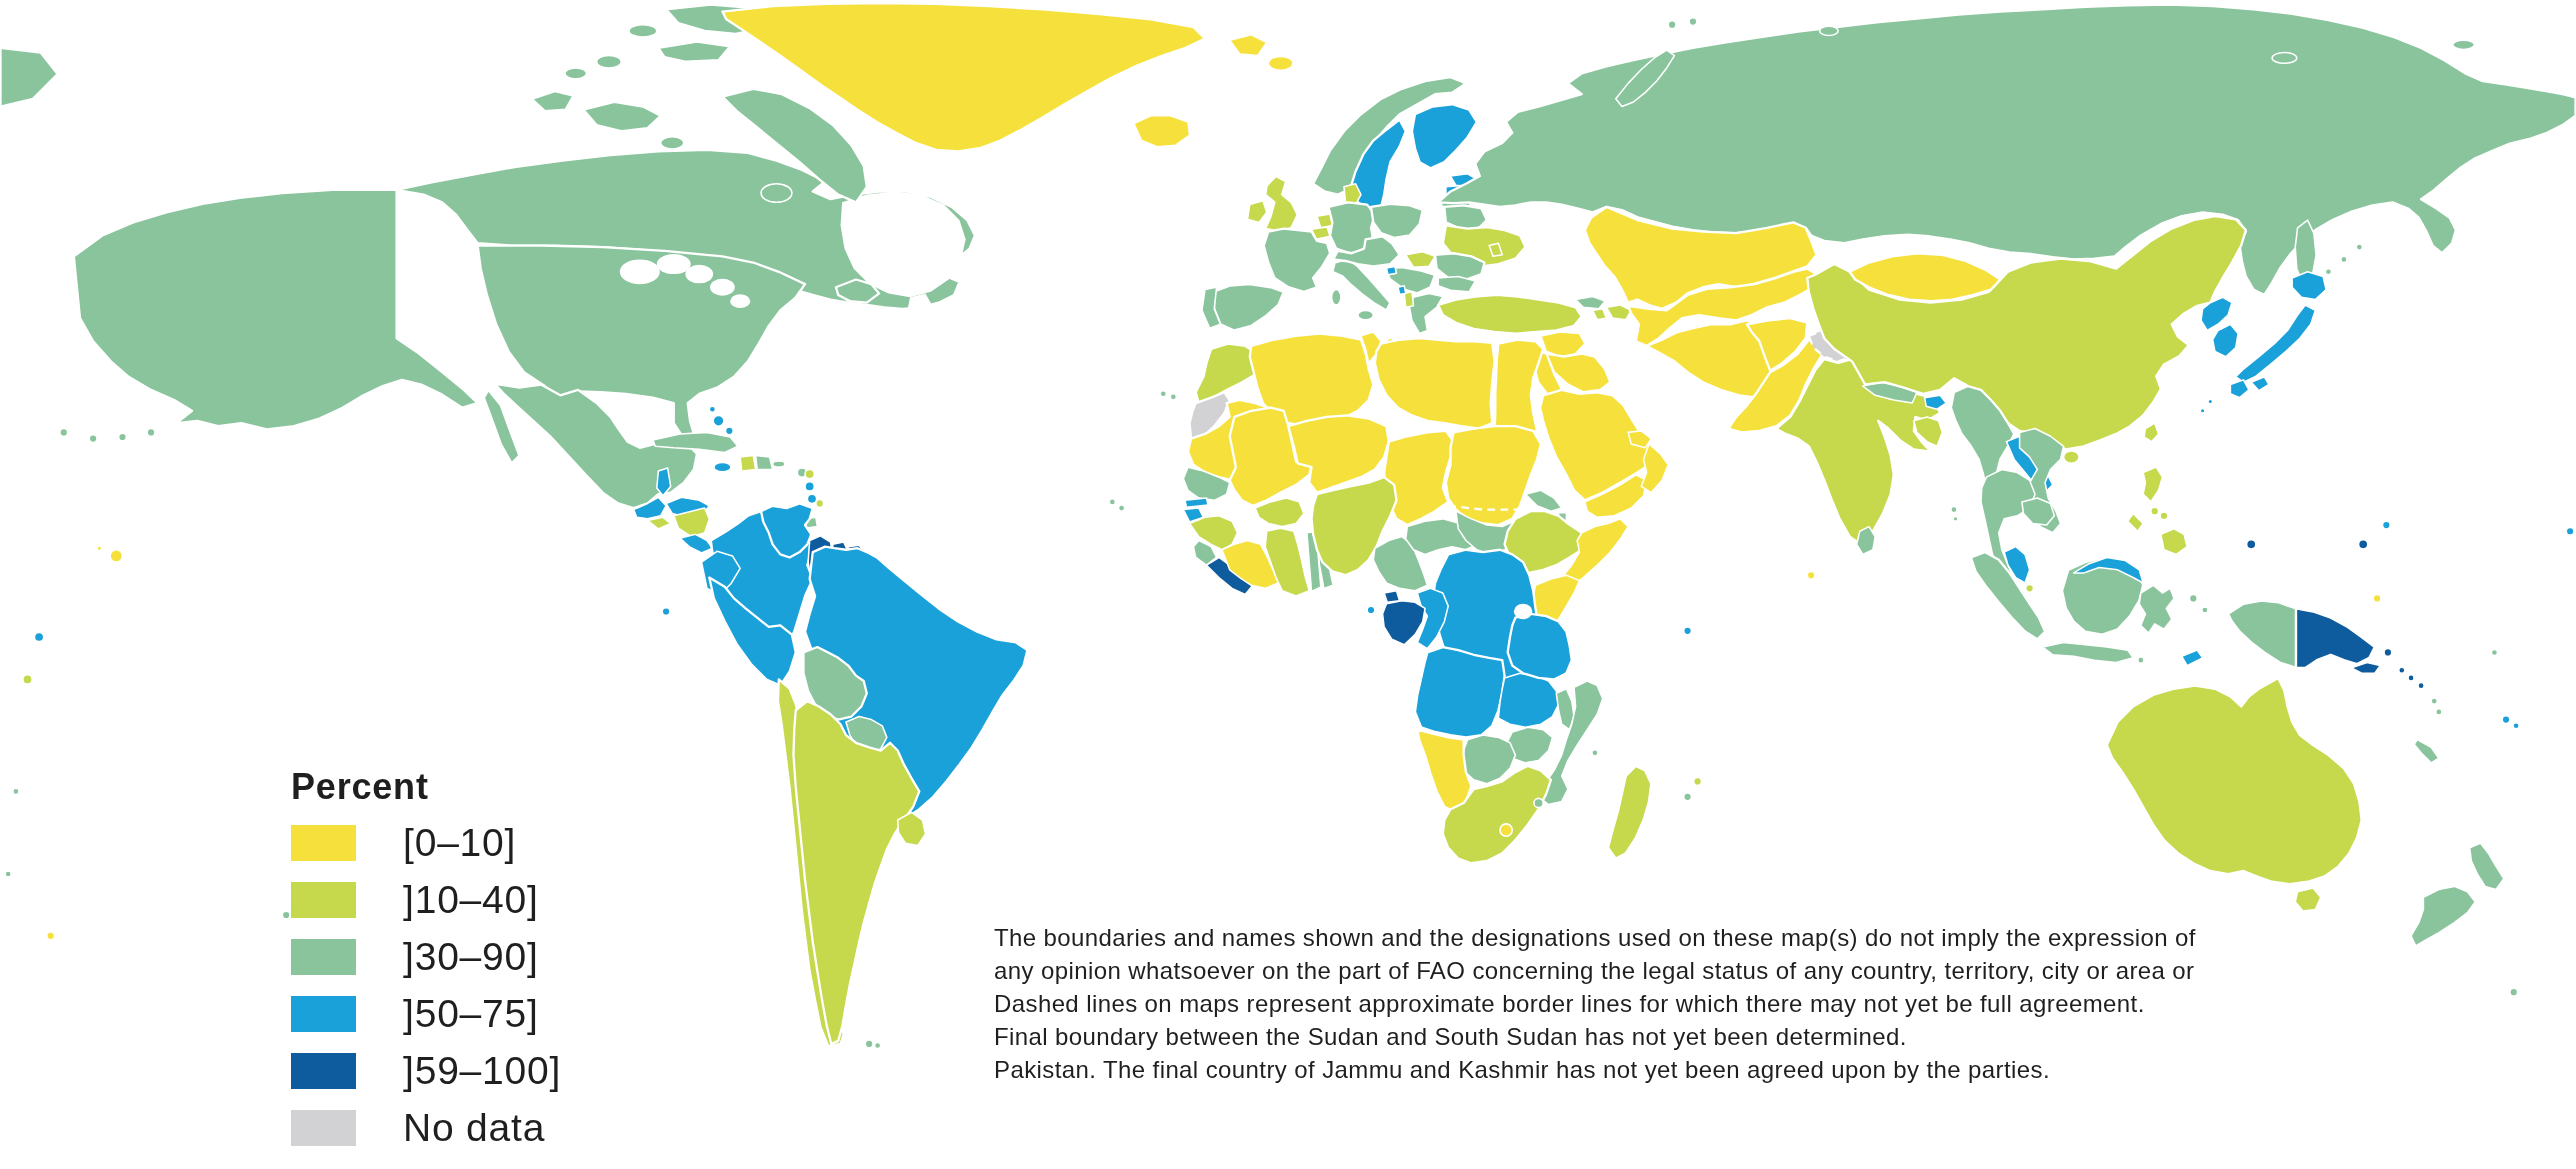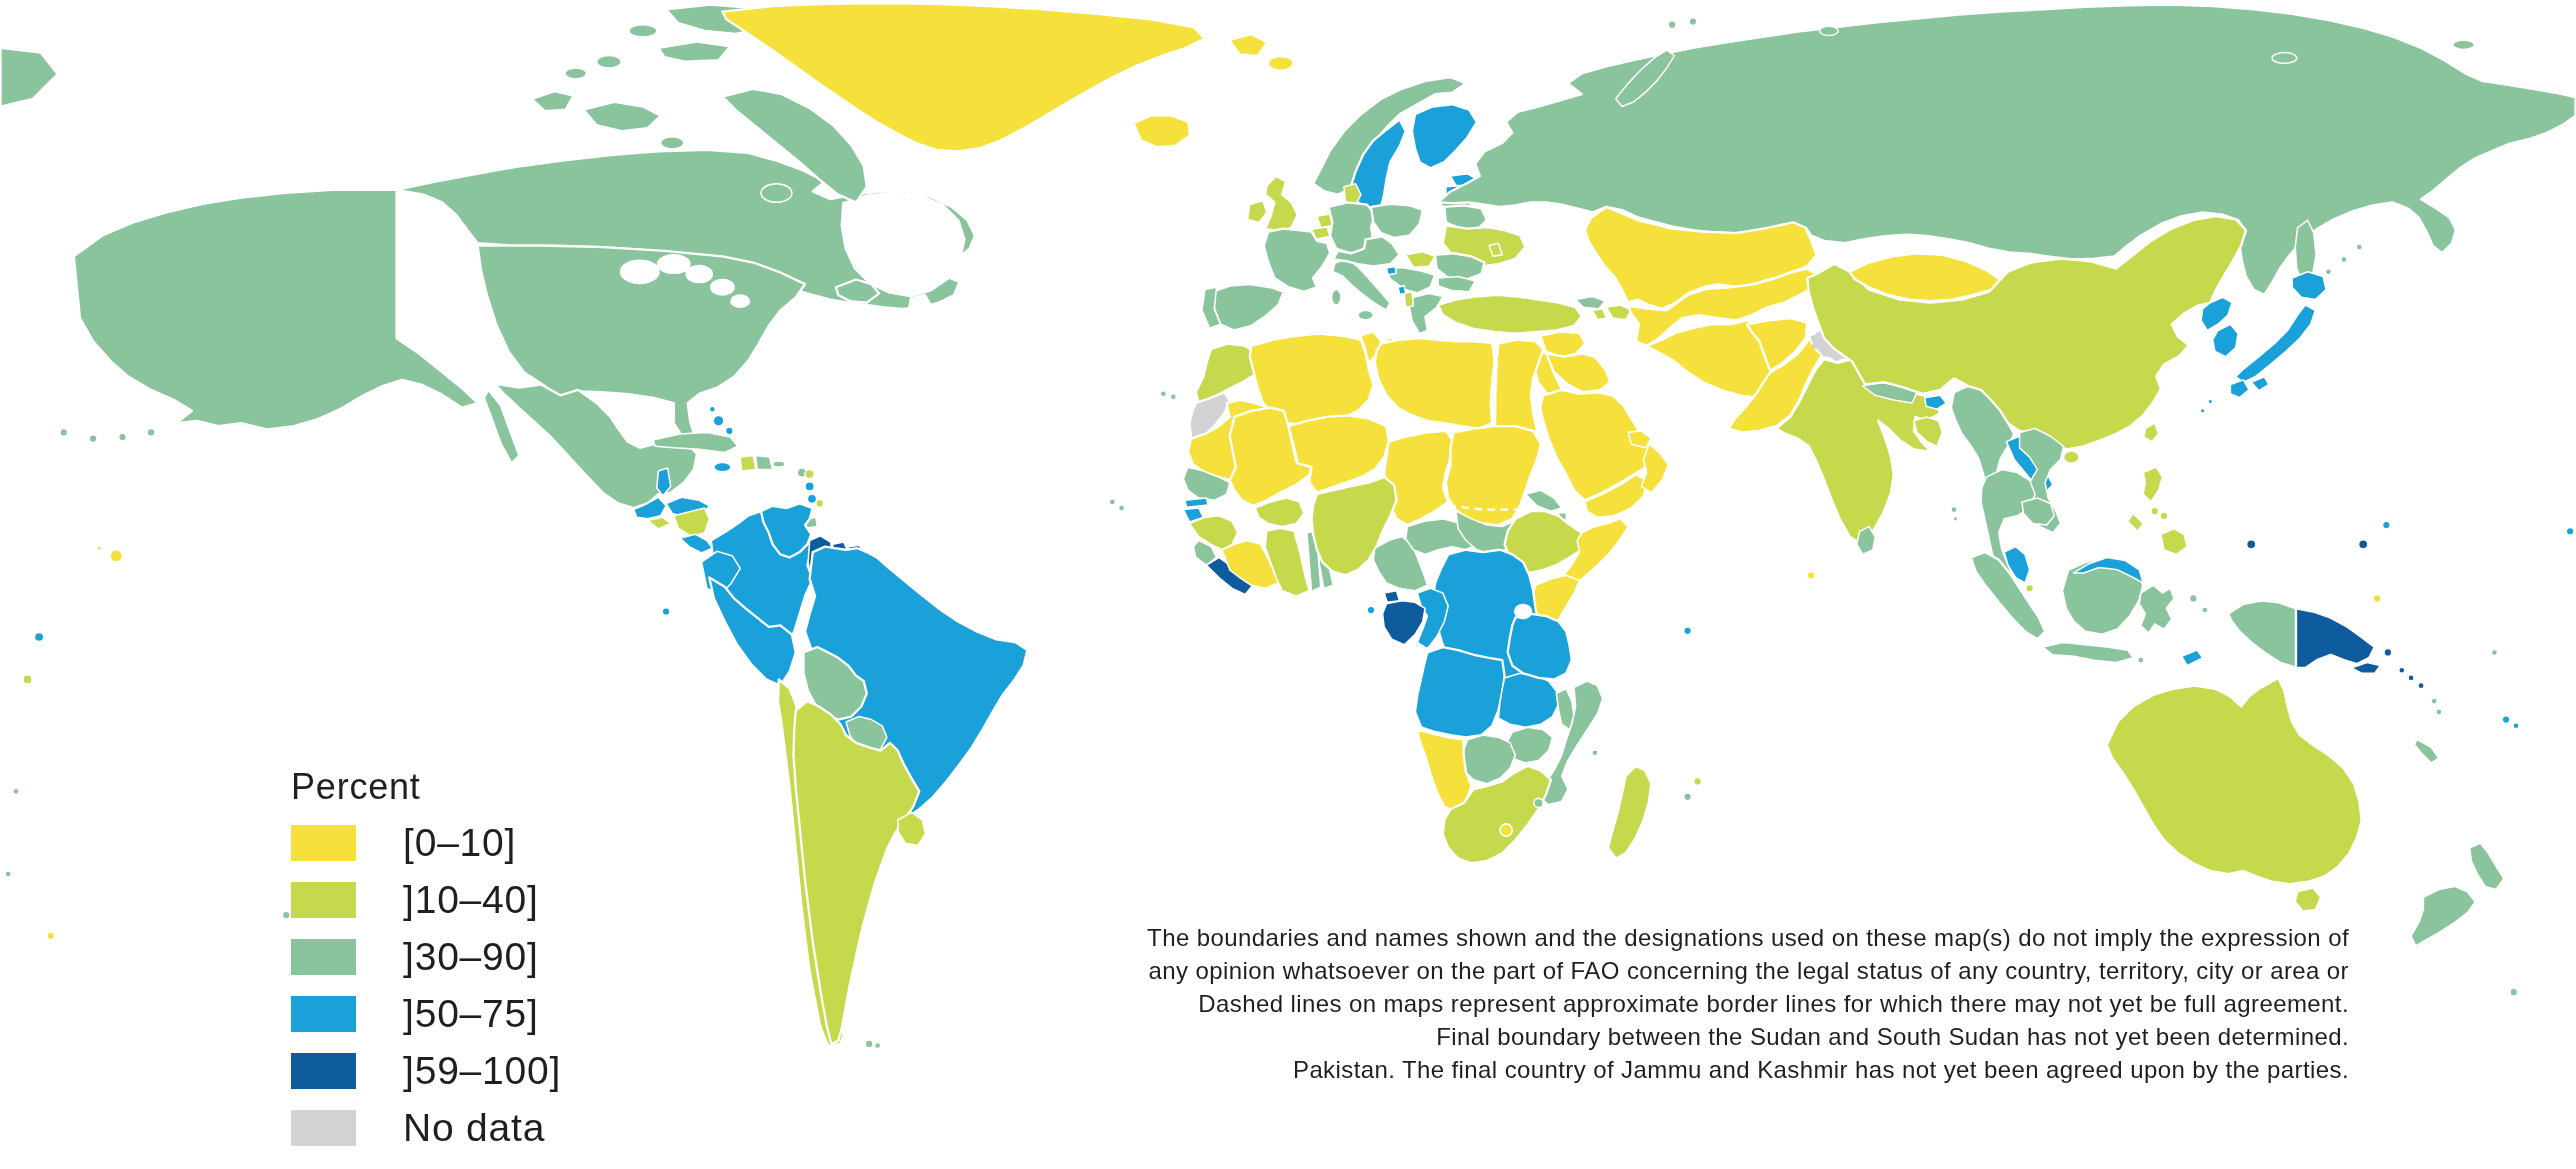--- a/index.html
+++ b/index.html
@@ -6,25 +6,25 @@
   #page{position:relative;width:2576px;height:1169px;background:#ffffff;overflow:hidden;
         font-family:"Liberation Sans",sans-serif;color:#1f1f1f;}
   #worldmap{position:absolute;left:0;top:0;width:2576px;height:1169px;}
   #worldmap path,#worldmap circle,#worldmap ellipse,#worldmap rect{
         stroke:#ffffff;stroke-width:3;stroke-linejoin:round;fill:#cccccc;}
   #worldmap .sea{fill:#ffffff;stroke:none;}
   #worldmap .thin{stroke-width:2;}
   #worldmap .dashed{stroke-dasharray:10 7;}
   #worldmap .borderline{fill:none;stroke:#ffffff;stroke-width:3;}
   .legend{position:absolute;left:291px;top:766px;}
-  .legend-title{font-size:36px;font-weight:normal;letter-spacing:0.8px;margin-bottom:17px;}
+  .legend-title{font-size:36px;font-weight:bold;letter-spacing:0.8px;margin-bottom:17px;}
   .legend-row{display:flex;align-items:center;margin-bottom:21px;height:36px;gap:19px;}
   .legend-swatch{width:65px;height:36px;margin-right:28px;flex:0 0 auto;}
   .legend-label{font-size:39px;letter-spacing:0.8px;white-space:nowrap;}
-  .notes{position:absolute;left:920px;top:921px;width:1429px;text-align:right;}
+  .notes{position:absolute;left:994px;top:921px;width:1429px;}
   .note-line{font-size:24px;line-height:33px;letter-spacing:0.4px;white-space:nowrap;}
 </style>
 </head>
 <body>
 
 <div id="page">
 
 <svg id="worldmap" viewBox="0 0 3335 1514">
 
   <path d="M0,62 L52,68 L74,96 L42,128 L0,138 Z" style="fill: rgb(137, 196, 156);"></path>

